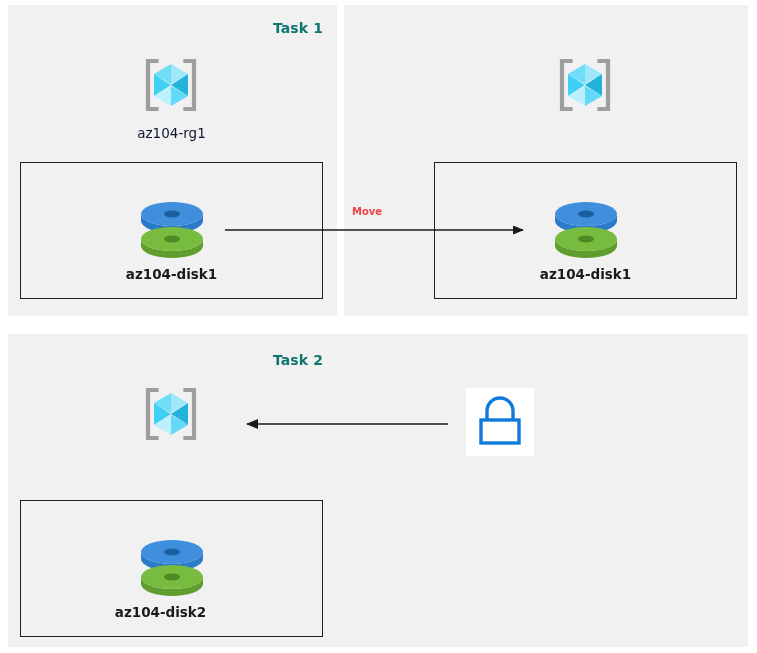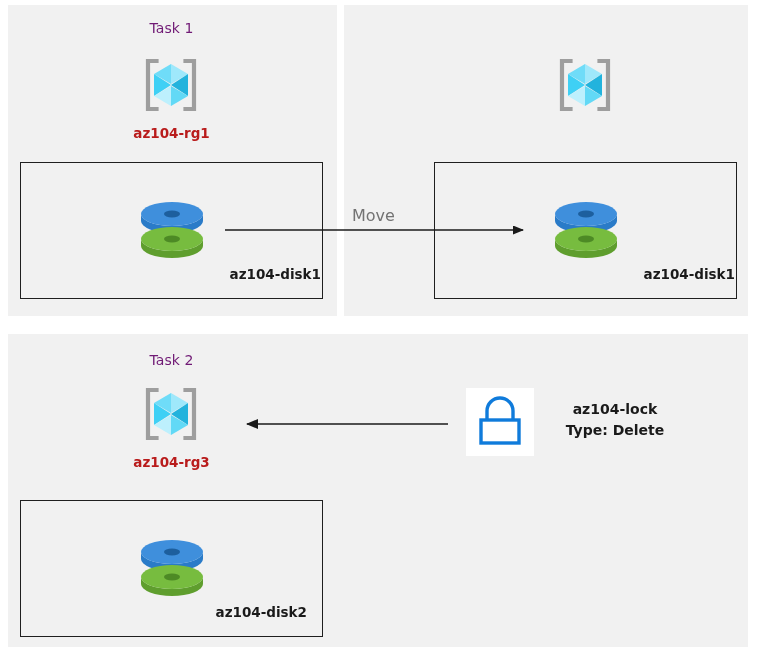--- a/index.html
+++ b/index.html
@@ -28,23 +28,23 @@
     background: #f1f1f1;
   }
   #panel-task1 { left: 8px;   top: 5px;   width: 329px; height: 311px; }
   #panel-task2 { left: 344px; top: 5px;   width: 404px; height: 311px; }
   #panel-task3 { left: 8px;   top: 334px; width: 740px; height: 313px; }
 
   
   .task-title {
     position: absolute;
     font-size: 14px;
-    font-weight: normal;
-    color: #701a75;
-    text-align: center;
+    font-weight: bold;
+    color: #0f766e;
+    text-align: right;
     white-space: nowrap;
     letter-spacing: .1px;
   }
   #title-task1 { left: 20px;  top: 20px;  width: 303px; }
   #title-task2 { left: 434px; top: 20px;  width: 303px; }
   #title-task3 { left: 20px;  top: 352px; width: 303px; }
 
   
   .rg-icon {
     position: absolute;
@@ -52,22 +52,22 @@
     height: 58px;
   }
   #rg-icon-1 { left: 142px; top: 56px; }
   #rg-icon-2 { left: 556px; top: 56px; }
   #rg-icon-3 { left: 142px; top: 385px; }
 
   
   .rg-label {
     position: absolute;
     font-size: 13.5px;
-    font-weight: bold;
-    color: #b91c1c;
+    font-weight: normal;
+    color: #0f172a;
     text-align: center;
     white-space: nowrap;
   }
   #rg-label-1 { left: 20px;  top: 125px; width: 303px; }
   #rg-label-2 { left: 434px; top: 125px; width: 303px; }
   #rg-label-3 { left: 20px;  top: 454px; width: 303px; }
 
   
   .res-box {
     position: absolute;
@@ -87,39 +87,39 @@
   }
   #disk-icon-1 { left: 137px; top: 196px; }
   #disk-icon-2 { left: 551px; top: 196px; }
   #disk-icon-3 { left: 137px; top: 534px; }
 
   .disk-label {
     position: absolute;
     font-size: 13.5px;
     font-weight: bold;
     color: #1a1a1a;
-    text-align: right;
+    text-align: center;
     white-space: nowrap;
   }
   #disk-label-1 { left: 22px;  top: 266px; width: 299px; }
   #disk-label-2 { left: 436px; top: 266px; width: 299px; }
-  #disk-label-3 { left: 30px;  top: 604px; width: 277px; }
+  #disk-label-3 { left: 22px;  top: 604px; width: 277px; }
 
   
   .connector { position: absolute; overflow: visible; }
   #connector-move   { left: 220px; top: 205px; width: 320px; height: 40px; }
   #connector-lock   { left: 238px; top: 410px; width: 220px; height: 30px; }
 
   .move-label {
     position: absolute;
     left: 352px;
     top: 206px;
-    font-size: 16px;
-    font-weight: normal;
-    color: #737373;
+    font-size: 10px;
+    font-weight: bold;
+    color: #ef4444;
     white-space: nowrap;
   }
 
   
   #lock-tile {
     position: absolute;
     left: 466px;
     top: 388px;
     width: 68px;
     height: 68px;
@@ -250,21 +250,20 @@
     <g>
       <polygon points="29,8 46,18 29,28" fill="#9fe8fb"></polygon>
       <polygon points="29,8 12,18 29,28" fill="#6fdcf8"></polygon>
       <polygon points="12,18 12,40 29,29" fill="#3fd0f5"></polygon>
       <polygon points="46,18 46,40 29,29" fill="#22b3dd"></polygon>
       <polygon points="12,40 29,50 29,30" fill="#bdf0fd"></polygon>
       <polygon points="46,40 29,50 29,30" fill="#62d9f6"></polygon>
     </g>
   </svg>
 
-  <div class="rg-label" id="rg-label-3">az104-rg3</div>
 
   <div class="res-box" id="box-task3"></div>
 
   <svg class="disk-icon" id="disk-icon-3" viewBox="0 0 70 62">
     <g>
       <path d="M4 18 a31 12 0 0 0 62 0 v7 a31 12 0 0 1 -62 0 z" fill="#2a7bc8"></path>
       <ellipse cx="35" cy="18" rx="31" ry="12" fill="#3f8fdc"></ellipse>
       <ellipse cx="35" cy="18" rx="8" ry="3.4" fill="#1d5f9e"></ellipse>
     </g>
     <g>
@@ -285,18 +284,14 @@
     <line x1="210" y1="14" x2="9" y2="14" stroke="#1a1a1a" stroke-width="1.6" marker-end="url(#arrow-left)"></line>
   </svg>
 
   <div id="lock-tile">
     <svg id="lock-icon" viewBox="0 0 52 54">
       <path d="M13 25 V16 a13 13 0 0 1 26 0 V25" fill="none" stroke="#0f7bdb" stroke-width="3.4"></path>
       <rect x="7" y="25" width="38" height="23" fill="none" stroke="#0f7bdb" stroke-width="3.4"></rect>
     </svg>
   </div>
 
-  <div id="lock-text">
-    <span class="line">az104-lock</span>
-    <span class="line">Type: Delete</span>
-  </div>
 
 </div>
 
 </body></html>

